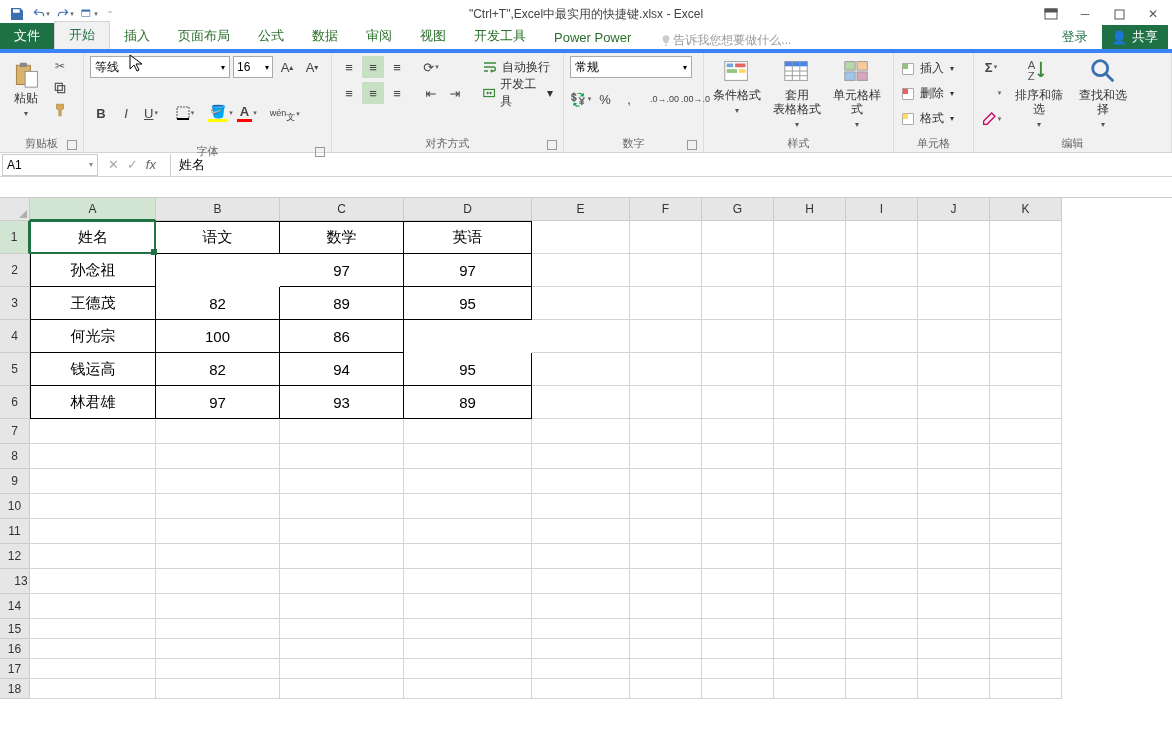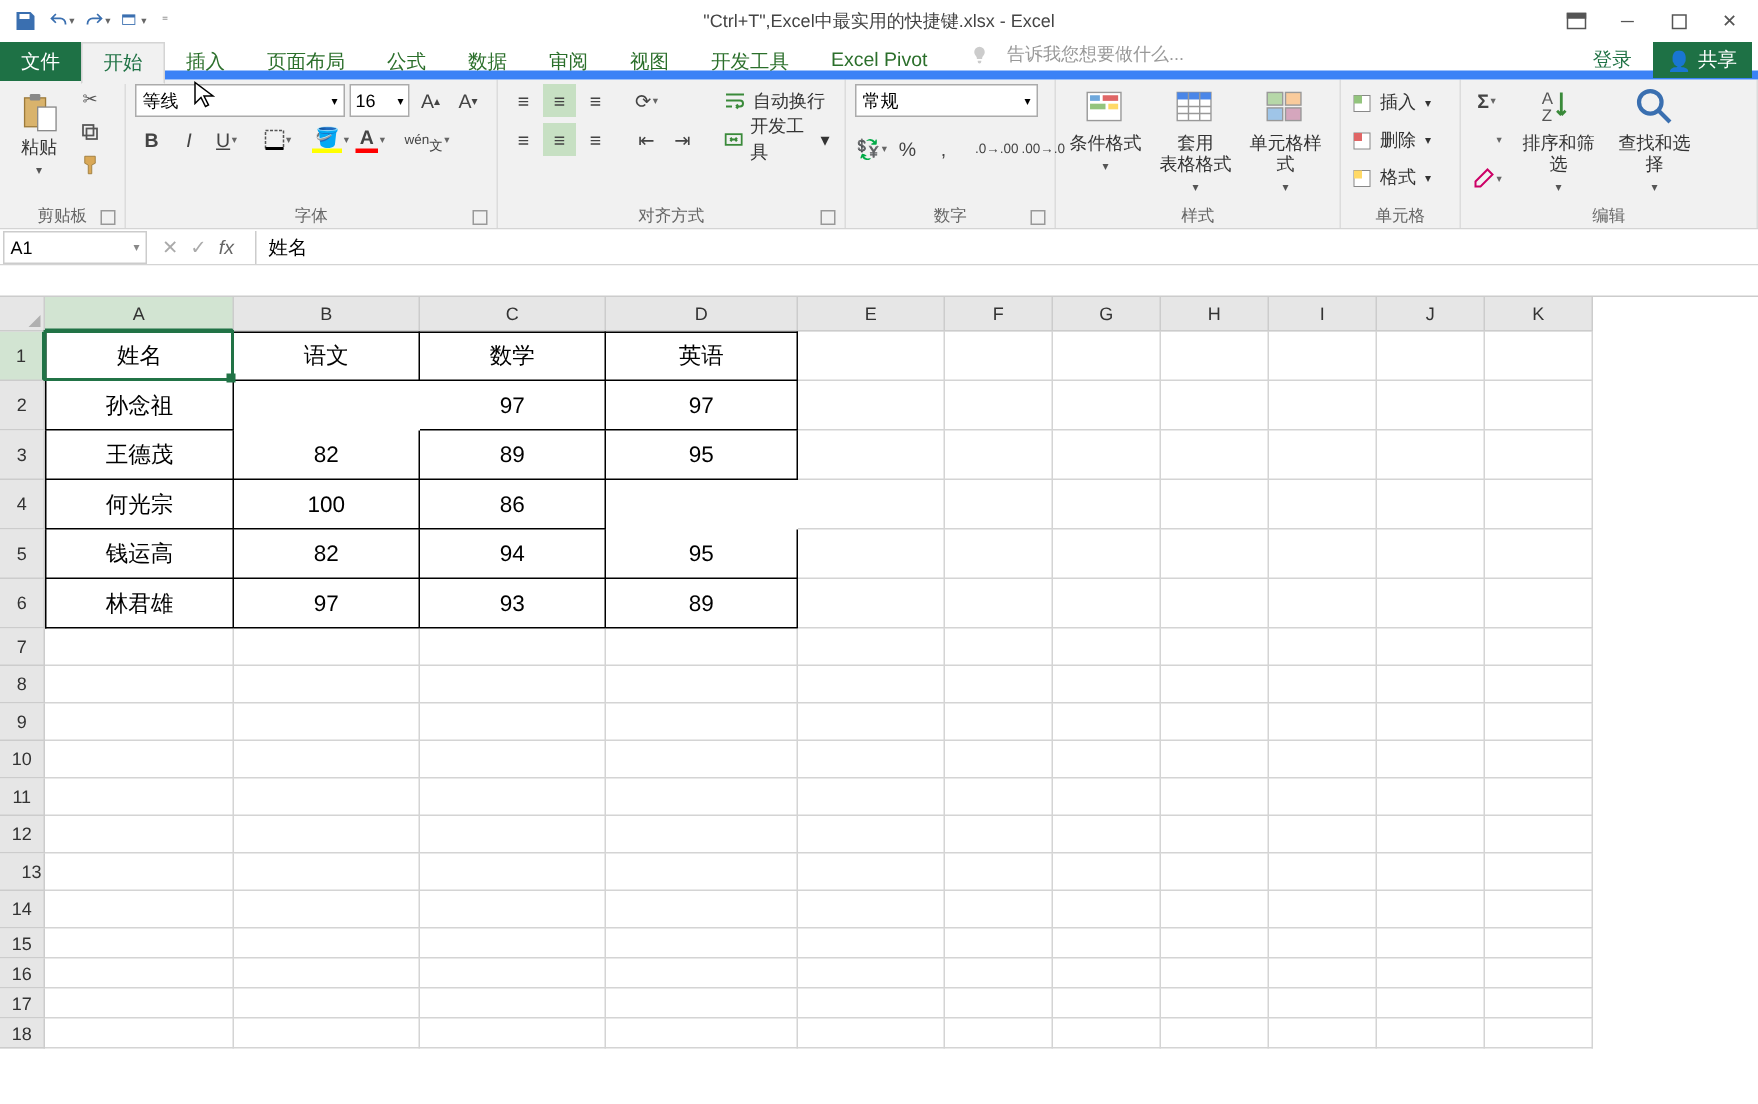--- a/index.html
+++ b/index.html
@@ -7,45 +7,45 @@
 
 
 .titlebar { height:28px; background:#fff; display:flex; align-items:center; position:relative; }
 .qat { display:flex; align-items:center; gap:6px; padding-left:8px; }
 .qat-btn { width:18px; height:18px; display:flex; align-items:center; justify-content:center; color:#3b3b3b; cursor:pointer; }
 .title-text { position:absolute; left:50%; transform:translateX(-50%); font-size:12px; color:#444; }
 .win-controls { position:absolute; right:4px; display:flex; align-items:center; gap:4px; }
 .win-btn { width:30px; height:22px; display:flex; align-items:center; justify-content:center; color:#555; cursor:pointer; }
 
 
-.tabs { height:25px; background:#fff; display:flex; align-items:flex-start; border-bottom:6px solid #3b82f6; position:relative; }
+.tabs { height:25px; background:#fff; display:flex; align-items:flex-end; border-bottom:4px solid #3b82f6; position:relative; }
 .tab { padding:4px 14px; font-size:13px; color:#2b6f2b; cursor:pointer; }
 .tab.file { background:#1e7145; color:#fff; }
 .tab.active { border:1px solid #d4d4d4; border-bottom:1px solid #f1f1f1; background:#f1f1f1; color:#217346; }
-.tell-me { display:flex; align-items:center; gap:11px; margin-left:14px; color:#999; font-size:12px; }
+.tell-me { display:flex; align-items:center; gap:0; margin-left:14px; color:#999; font-size:12px; }
 .tell-me svg { width:14px; height:14px; fill:#999; }
 .right-tabs { position:absolute; right:4px; display:flex; align-items:center; gap:8px; }
 .login { color:#217346; font-size:13px; padding:3px 6px; }
 .share { background:#1e7145; color:#fff; padding:3px 10px; font-size:13px; display:flex; align-items:center; gap:4px; }
 
 
 .ribbon { height:100px; background:#f1f1f1; display:flex; border-bottom:1px solid #d4d4d4; }
 .rgroup { border-right:1px solid #dcdcdc; padding:3px 6px 0 6px; display:flex; flex-direction:column; }
 .rgroup-body { flex:1; display:flex; align-items:flex-start; gap:4px; }
 .rgroup-label { height:18px; display:flex; align-items:center; justify-content:center; font-size:11px; color:#666; position:relative; }
 .rgroup-label .launcher { position:absolute; right:0; bottom:2px; width:10px; height:10px; border:1px solid #999; cursor:pointer; }
 
 
 .big-btn { width:40px; display:flex; flex-direction:column; align-items:center; justify-content:center; font-size:12px; color:#333; padding-top:4px; cursor:pointer; gap:2px; }
 .big-btn svg { width:28px; height:28px; }
 .mini-col { display:flex; flex-direction:column; gap:2px; }
 .mini-btn { width:20px; height:20px; display:flex; align-items:center; justify-content:center; cursor:pointer; color:#555; }
 
 
-.font-group .row { display:flex; align-items:center; gap:3px; margin-bottom:0; }
+.font-group .row { display:flex; align-items:center; gap:3px; margin-bottom:20px; }
 .font-name { width:140px; height:22px; border:1px solid #ababab; background:#fff; font-size:12px; padding:0 4px; display:flex; align-items:center; justify-content:space-between; }
 .font-size { width:40px; height:22px; border:1px solid #ababab; background:#fff; font-size:12px; padding:0 3px; display:flex; align-items:center; justify-content:space-between; }
 .sq-btn { min-width:22px; height:22px; display:flex; align-items:center; justify-content:center; cursor:pointer; color:#444; font-size:13px; position:relative; }
 .sq-btn .dd { font-size:7px; margin-left:1px; color:#666; }
 .fill-color { border-bottom:3px solid #ffff00; }
 .font-color { border-bottom:3px solid red; }
 
 
 .align-group .row { display:flex; gap:2px; margin-bottom:4px; }
 .wrap-merge { display:flex; flex-direction:column; gap:4px; margin-left:8px; }
@@ -156,21 +156,21 @@
 <div class="tabs">
   <div class="tab file">文件</div>
   <div class="tab active">开始</div>
   <div class="tab">插入</div>
   <div class="tab">页面布局</div>
   <div class="tab">公式</div>
   <div class="tab">数据</div>
   <div class="tab">审阅</div>
   <div class="tab">视图</div>
   <div class="tab">开发工具</div>
-  <div class="tab">Excel Pivot</div>
+  <div class="tab">Power Power</div>
   <div class="tell-me">
     <svg viewBox="0 0 24 24">
         <path d="M12 2a6 6 0 016 6c0 2.5-1.5 4-2.5 5.5-.5.75-.5 1.5-.5 2.5H9c0-1 0-1.75-.5-2.5C7.5 12 6 10.5 6 8a6 6 0 016-6zm-2 16h4v1a2 2 0 01-4 0v-1z" fill="#ccc"></path>
       </svg>
     <span>告诉我您想要做什么...</span>
   </div>
   <div class="right-tabs">
     <div class="login">登录</div>
     <div class="share">
         <span>👤</span>

